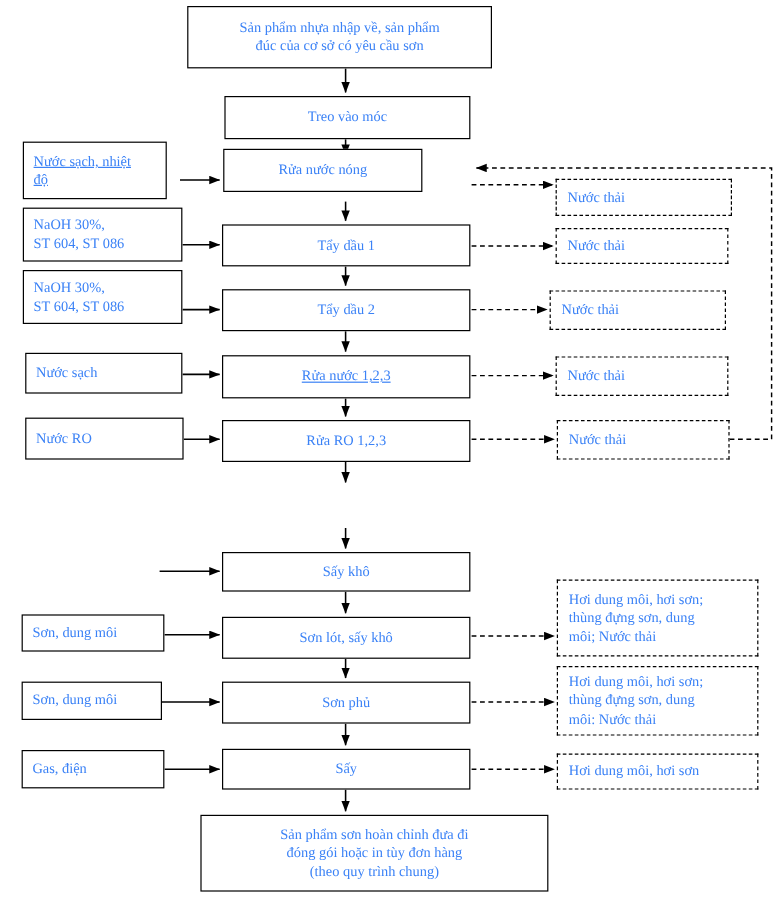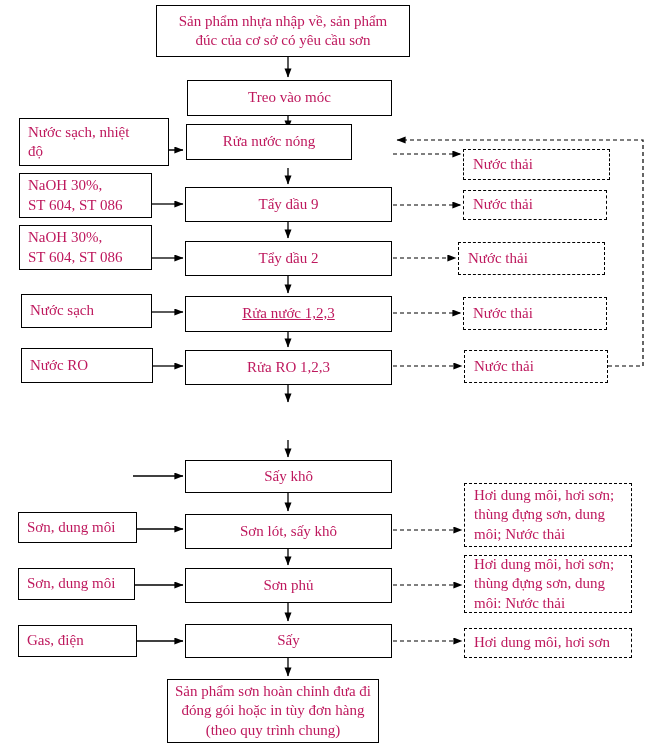--- a/index.html
+++ b/index.html
@@ -1,21 +1,21 @@
 <!DOCTYPE html>
 <html><head>
 <meta charset="utf-8">
 <style>
   html,body{margin:0;padding:0;background:#fff;}
   #canvas{
     position:relative;
     width:652px;height:749px;
     background:#fff;
     font-family:"Liberation Serif","DejaVu Serif",serif;
-    font-size:15px;color:#be185d;
+    font-size:12px;color:#3b82f6;
     overflow:hidden;
   }
   #arrows{position:absolute;left:0;top:0;width:652px;height:749px;}
   .box{
     position:absolute;
     border:1px solid #000;
     background:#fff;
     box-sizing:border-box;
     display:flex;align-items:center;
     white-space:pre-line;
@@ -75,36 +75,36 @@
       <line x1="393" y1="641" x2="462" y2="641" marker-end="url(#ah)"></line>
     </g>
 
     <g>
       <polyline points="608,366 643,366 643,140 397,140" fill="none" stroke="#000" stroke-width="1.2" stroke-dasharray="4 3" marker-end="url(#ah)"></polyline>
     </g>
   </svg>
 
   <div class="box center-node" style="left:156px;top:5px;width:254px;height:52px;">Sản phẩm nhựa nhập về, sản phẩm
 đúc của cơ sở có yêu cầu sơn</div>
-  <div class="box center-node" style="left:167px;top:679px;width:212px;height:64px;">Sản phẩm sơn hoàn chỉnh đưa đi
+  <div class="box center-node" style="left:167px;top:679px;width:290px;height:64px;">Sản phẩm sơn hoàn chỉnh đưa đi
 đóng gói hoặc in tùy đơn hàng
 (theo quy trình chung)</div>
 
   <div class="box center-node" style="left:187px;top:80px;width:205px;height:36px;">Treo vào móc</div>
   <div class="box center-node" style="left:186px;top:124px;width:166px;height:36px;">Rửa nước nóng</div>
-  <div class="box center-node" style="left:185px;top:187px;width:207px;height:35px;">Tẩy dầu 9</div>
+  <div class="box center-node" style="left:185px;top:187px;width:207px;height:35px;">Tẩy dầu 1</div>
   <div class="box center-node" style="left:185px;top:241px;width:207px;height:35px;">Tẩy dầu 2</div>
   <div class="box center-node" style="left:185px;top:296px;width:207px;height:36px;text-decoration:underline;">Rửa nước 1,2,3</div>
   <div class="box center-node" style="left:185px;top:350px;width:207px;height:35px;">Rửa RO 1,2,3</div>
   <div class="box center-node" style="left:185px;top:460px;width:207px;height:33px;">Sấy khô</div>
   <div class="box center-node" style="left:185px;top:514px;width:207px;height:35px;">Sơn lót, sấy khô</div>
   <div class="box center-node" style="left:185px;top:568px;width:207px;height:35px;">Sơn phủ</div>
   <div class="box center-node" style="left:185px;top:624px;width:207px;height:34px;">Sấy</div>
 
-  <div class="box input-node" style="left:19px;top:118px;width:150px;height:48px;">Nước sạch, nhiệt
+  <div class="box input-node" style="left:19px;top:118px;width:120px;height:48px;text-decoration:underline;">Nước sạch, nhiệt
 độ</div>
   <div class="box input-node" style="left:19px;top:173px;width:133px;height:45px;">NaOH 30%,
 ST 604, ST 086</div>
   <div class="box input-node" style="left:19px;top:225px;width:133px;height:45px;">NaOH 30%,
 ST 604, ST 086</div>
   <div class="box input-node" style="left:21px;top:294px;width:131px;height:34px;">Nước sạch</div>
   <div class="box input-node" style="left:21px;top:348px;width:132px;height:35px;">Nước RO</div>
   <div class="box input-node" style="left:18px;top:512px;width:119px;height:31px;">Sơn, dung môi</div>
   <div class="box input-node" style="left:18px;top:568px;width:117px;height:32px;">Sơn, dung môi</div>
   <div class="box input-node" style="left:18px;top:625px;width:119px;height:32px;">Gas, điện</div>

